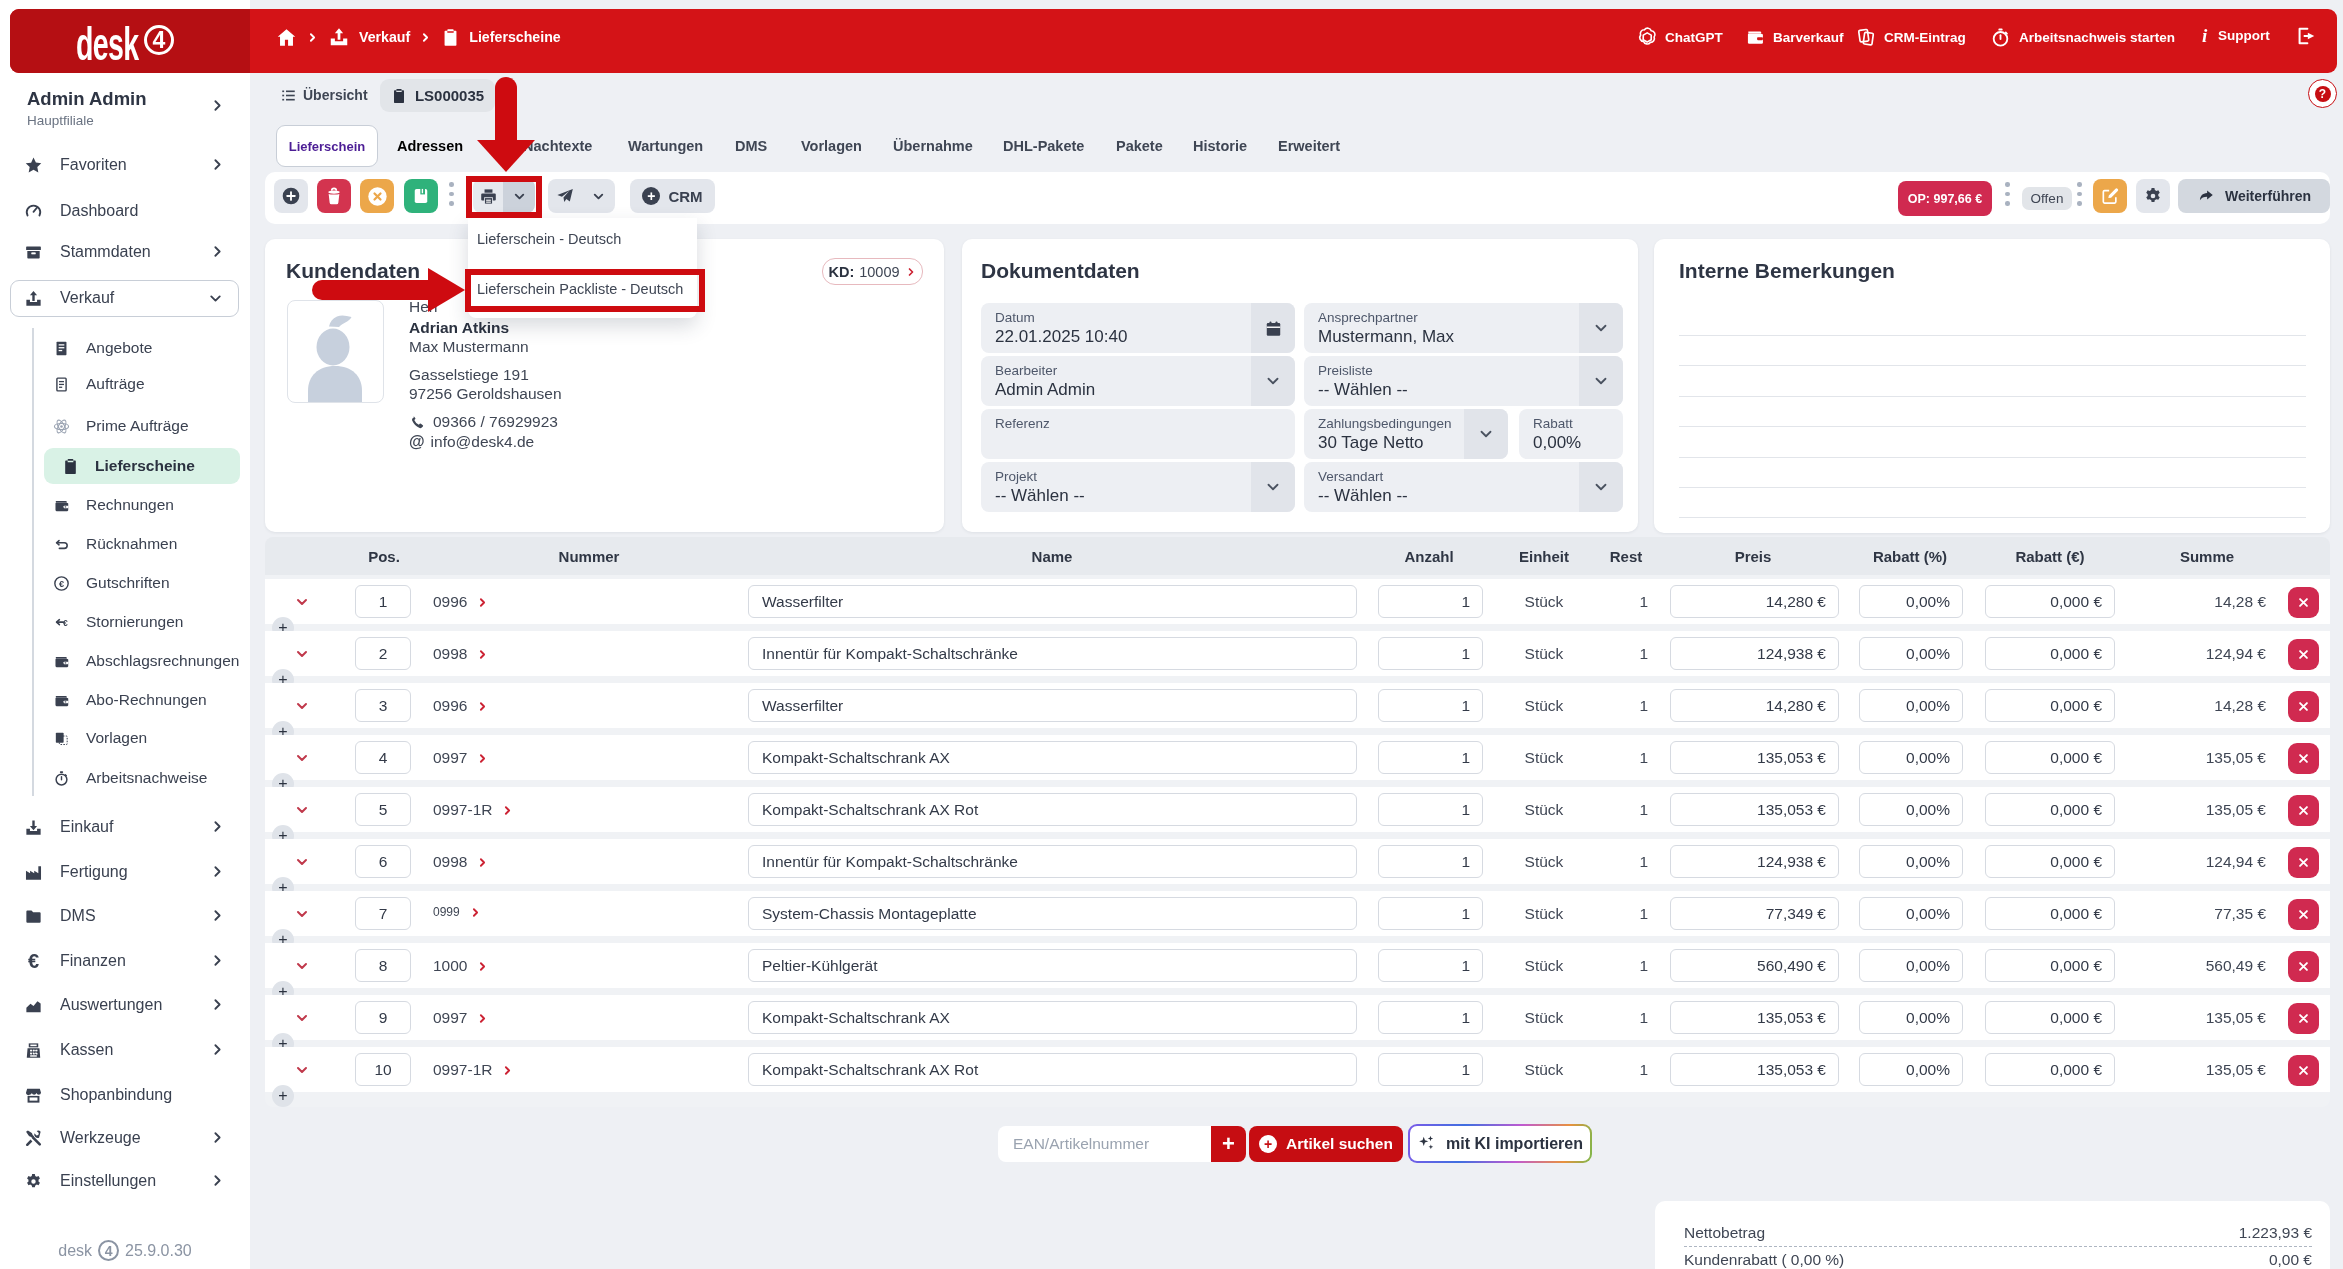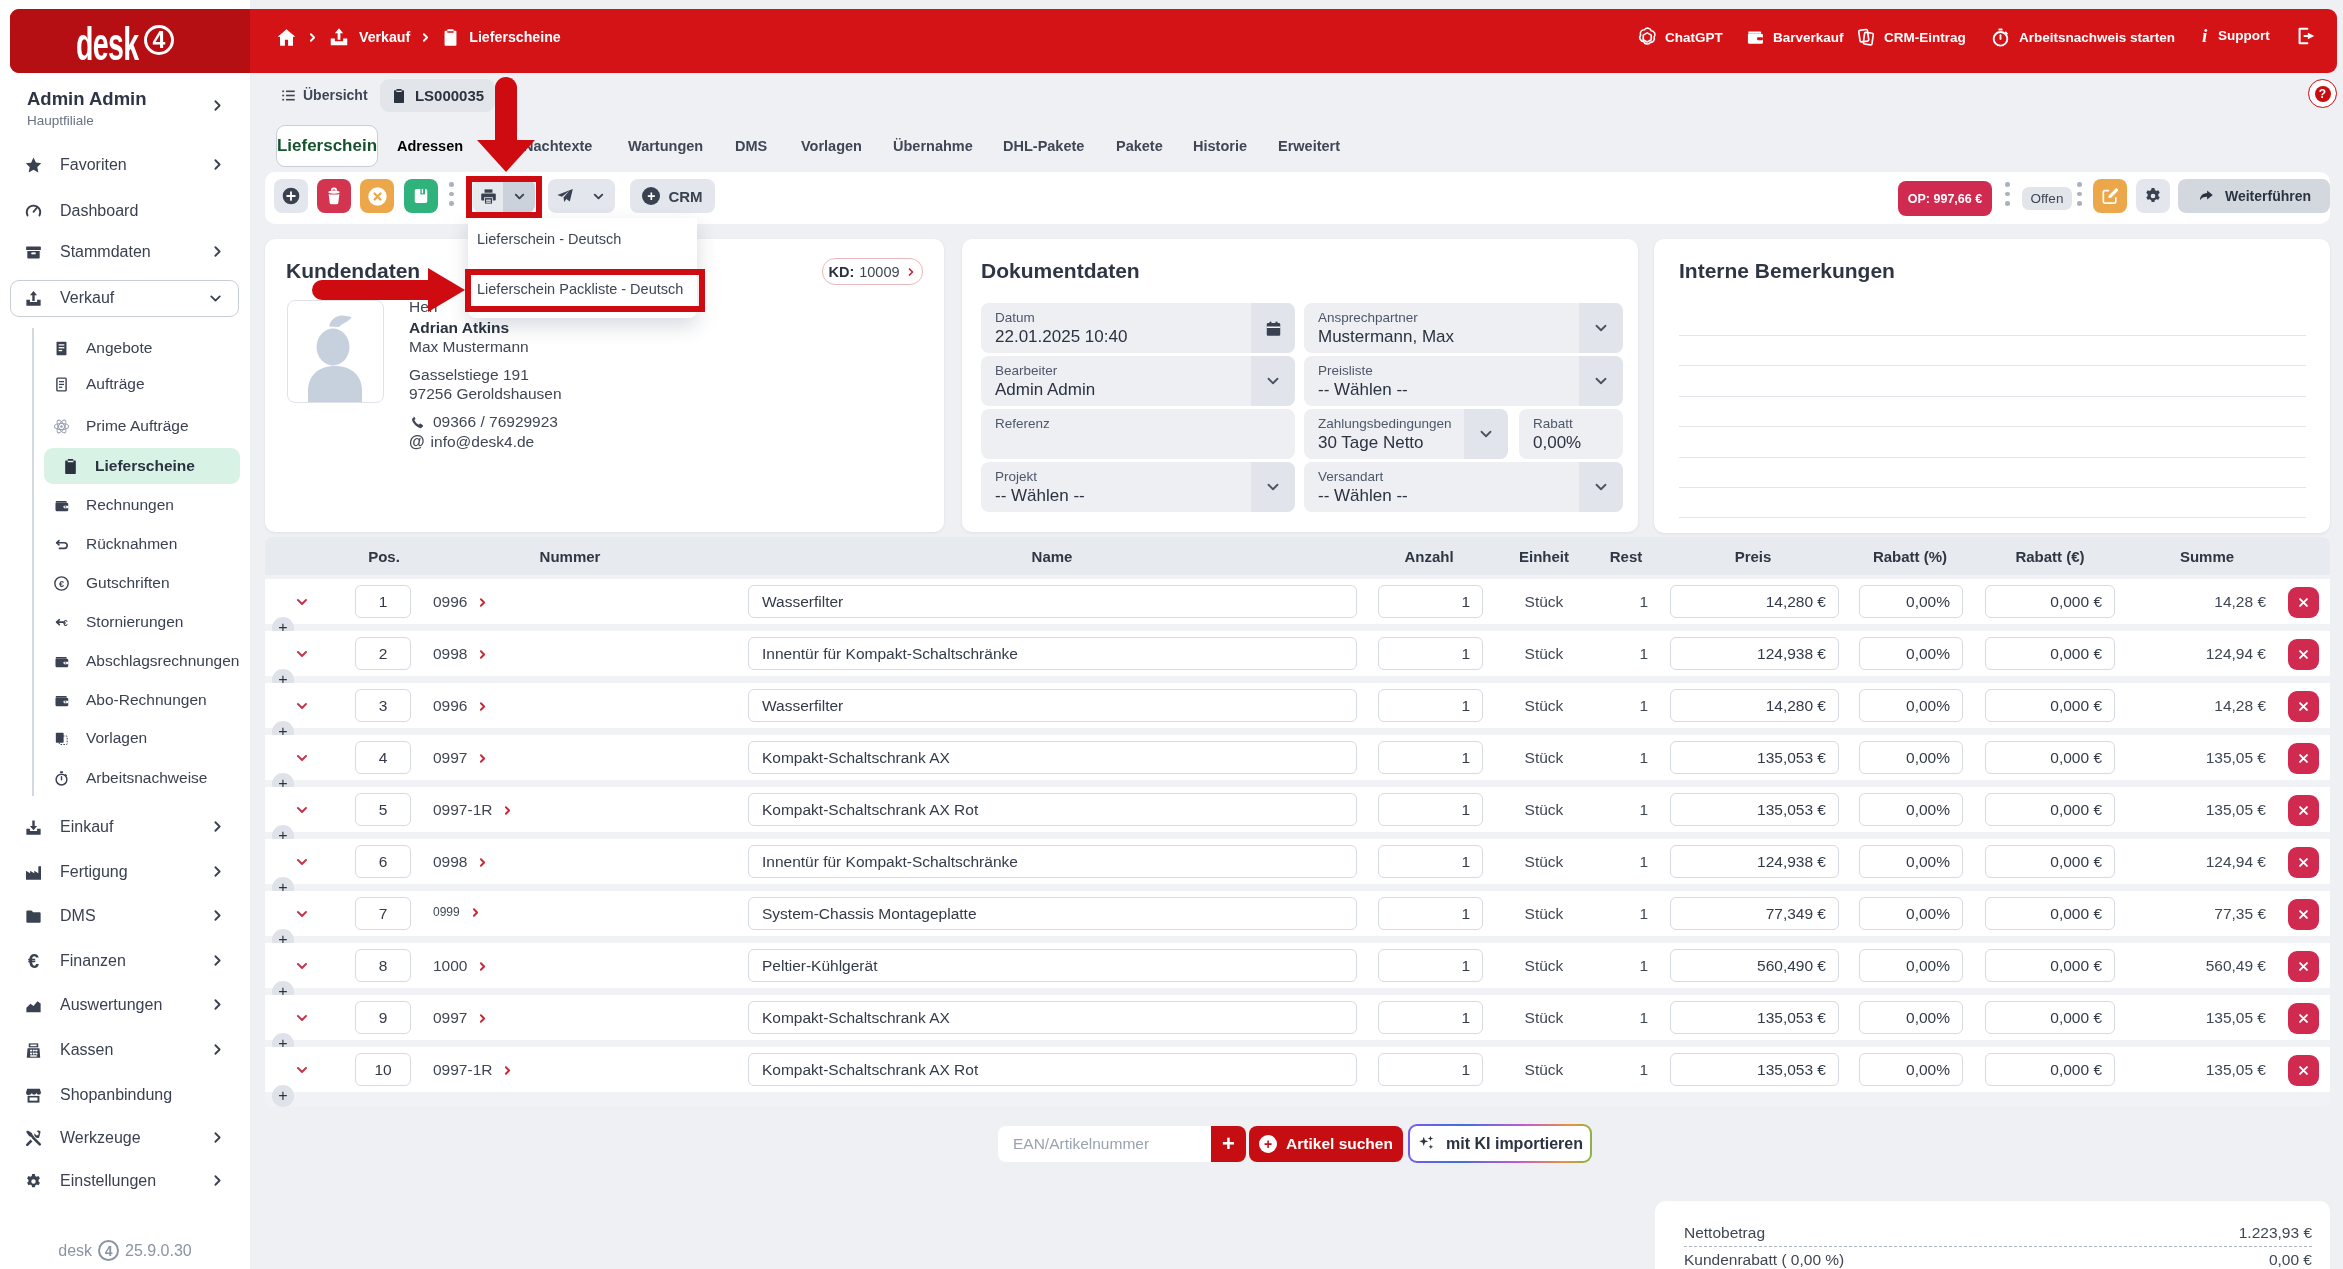--- a/index.html
+++ b/index.html
@@ -451,21 +451,21 @@
   </div>
 <div class="ab" style="left:380px;top:79px;width:115px;height:33px;background:#e2e5e9;border-radius:9px;display:flex;align-items:center;justify-content:center;gap:8px;font-size:15px;font-weight:bold;color:#2b3240">
     <span style="display:inline-flex;color:#2b3240;">
       <svg width="16" height="16" viewBox="0 0 24 24" style="">
         <path fill="currentColor" d="M9 1.5h6a1 1 0 0 1 1 1V4H8V2.5a1 1 0 0 1 1-1z"></path>
         <path fill="currentColor" d="M5.5 3.5H8V6h8V3.5h2.5a1 1 0 0 1 1 1v17a1 1 0 0 1-1 1h-13a1 1 0 0 1-1-1v-17a1 1 0 0 1 1-1z"></path>
       </svg>
     </span>
     <span>LS000035</span>
   </div>
-<div class="ab" style="left:276px;top:125px;width:102px;height:42px;background:#fff;border:1px solid #c8ced7;border-radius:9px;display:flex;align-items:center;justify-content:center;font-size:17px;font-weight:bold;color:#14532d">Lieferschein</div>
+<div class="ab" style="left:276px;top:125px;width:102px;height:42px;background:#fff;border:1px solid #c8ced7;border-radius:9px;display:flex;align-items:center;justify-content:center;font-size:13px;font-weight:bold;color:#4c1d95">Lieferschein</div>
 <div class="ab" style="left:397px;top:138px;font-size:14.5px;font-weight:bold;color:#000000">Adressen</div>
 <div class="ab" style="left:519px;top:138px;font-size:14.5px;font-weight:bold;color:#3f4654">/Nachtexte</div>
 <div class="ab" style="left:628px;top:138px;font-size:14.5px;font-weight:bold;color:#3f4654">Wartungen</div>
 <div class="ab" style="left:735px;top:138px;font-size:14.5px;font-weight:bold;color:#3f4654">DMS</div>
 <div class="ab" style="left:801px;top:138px;font-size:14.5px;font-weight:bold;color:#3f4654">Vorlagen</div>
 <div class="ab" style="left:893px;top:138px;font-size:14.5px;font-weight:bold;color:#3f4654">Übernahme</div>
 <div class="ab" style="left:1003px;top:138px;font-size:14.5px;font-weight:bold;color:#3f4654">DHL-Pakete</div>
 <div class="ab" style="left:1116px;top:138px;font-size:14.5px;font-weight:bold;color:#3f4654">Pakete</div>
 <div class="ab" style="left:1193px;top:138px;font-size:14.5px;font-weight:bold;color:#3f4654">Historie</div>
 <div class="ab" style="left:1278px;top:138px;font-size:14.5px;font-weight:bold;color:#3f4654">Erweitert</div>
@@ -681,21 +681,21 @@
 <div class="ab" style="left:1679px;top:335px;width:627px;height:1px;background:#e2e5ea"></div>
 <div class="ab" style="left:1679px;top:365px;width:627px;height:1px;background:#e2e5ea"></div>
 <div class="ab" style="left:1679px;top:396px;width:627px;height:1px;background:#e2e5ea"></div>
 <div class="ab" style="left:1679px;top:426px;width:627px;height:1px;background:#e2e5ea"></div>
 <div class="ab" style="left:1679px;top:457px;width:627px;height:1px;background:#e2e5ea"></div>
 <div class="ab" style="left:1679px;top:487px;width:627px;height:1px;background:#e2e5ea"></div>
 <div class="ab" style="left:1679px;top:517px;width:627px;height:1px;background:#e2e5ea"></div>
 <div class="ab" style="left:265px;top:537px;width:2065px;height:570px;background:#f0f2f5;border-radius:8px"></div>
 <div class="ab" style="left:265px;top:537px;width:2065px;height:38px;background:#e7eaee;border-radius:8px 8px 0 0"></div>
 <div class="hd" style="left:284px;top:537px;width:200px">Pos.</div>
-<div class="hd" style="left:470px;top:537px;width:200px">Nummer</div>
+<div class="hd" style="left:489px;top:537px;width:200px">Nummer</div>
 <div class="hd" style="left:952px;top:537px;width:200px">Name</div>
 <div class="hd" style="left:1329px;top:537px;width:200px">Anzahl</div>
 <div class="hd" style="left:1444px;top:537px;width:200px">Einheit</div>
 <div class="hd" style="left:1526px;top:537px;width:200px">Rest</div>
 <div class="hd" style="left:1653px;top:537px;width:200px">Preis</div>
 <div class="hd" style="left:1810px;top:537px;width:200px">Rabatt (%)</div>
 <div class="hd" style="left:1950px;top:537px;width:200px">Rabatt (€)</div>
 <div class="hd" style="left:2107px;top:537px;width:200px">Summe</div>
 <div class="ab" style="left:265px;top:579px;width:2065px;height:45px;background:#fff"></div>
 <div class="ab" style="left:294px;top:594px">

